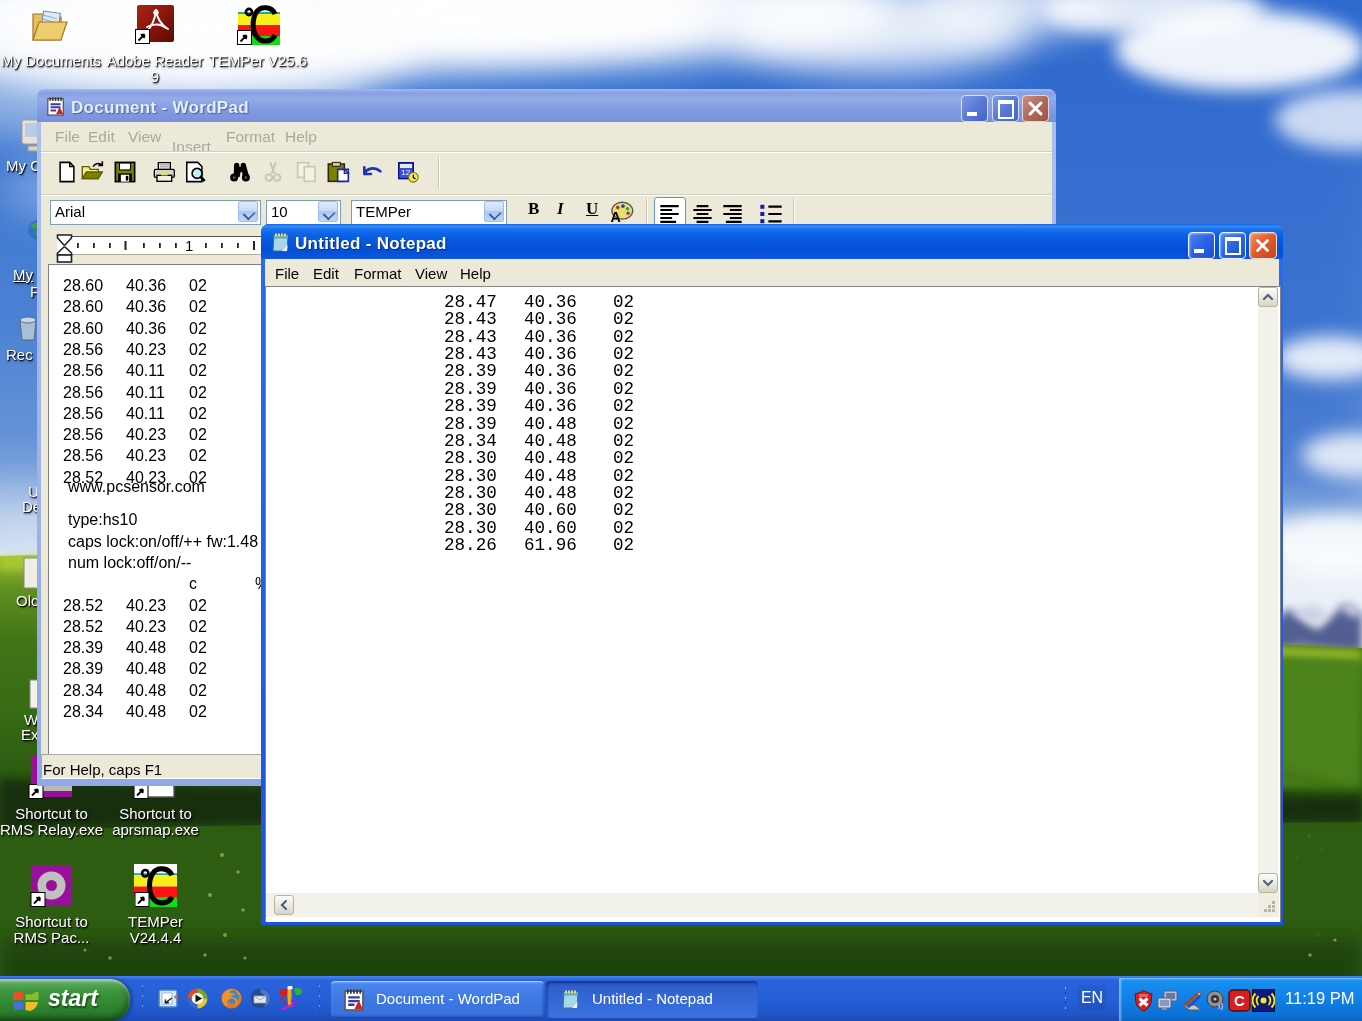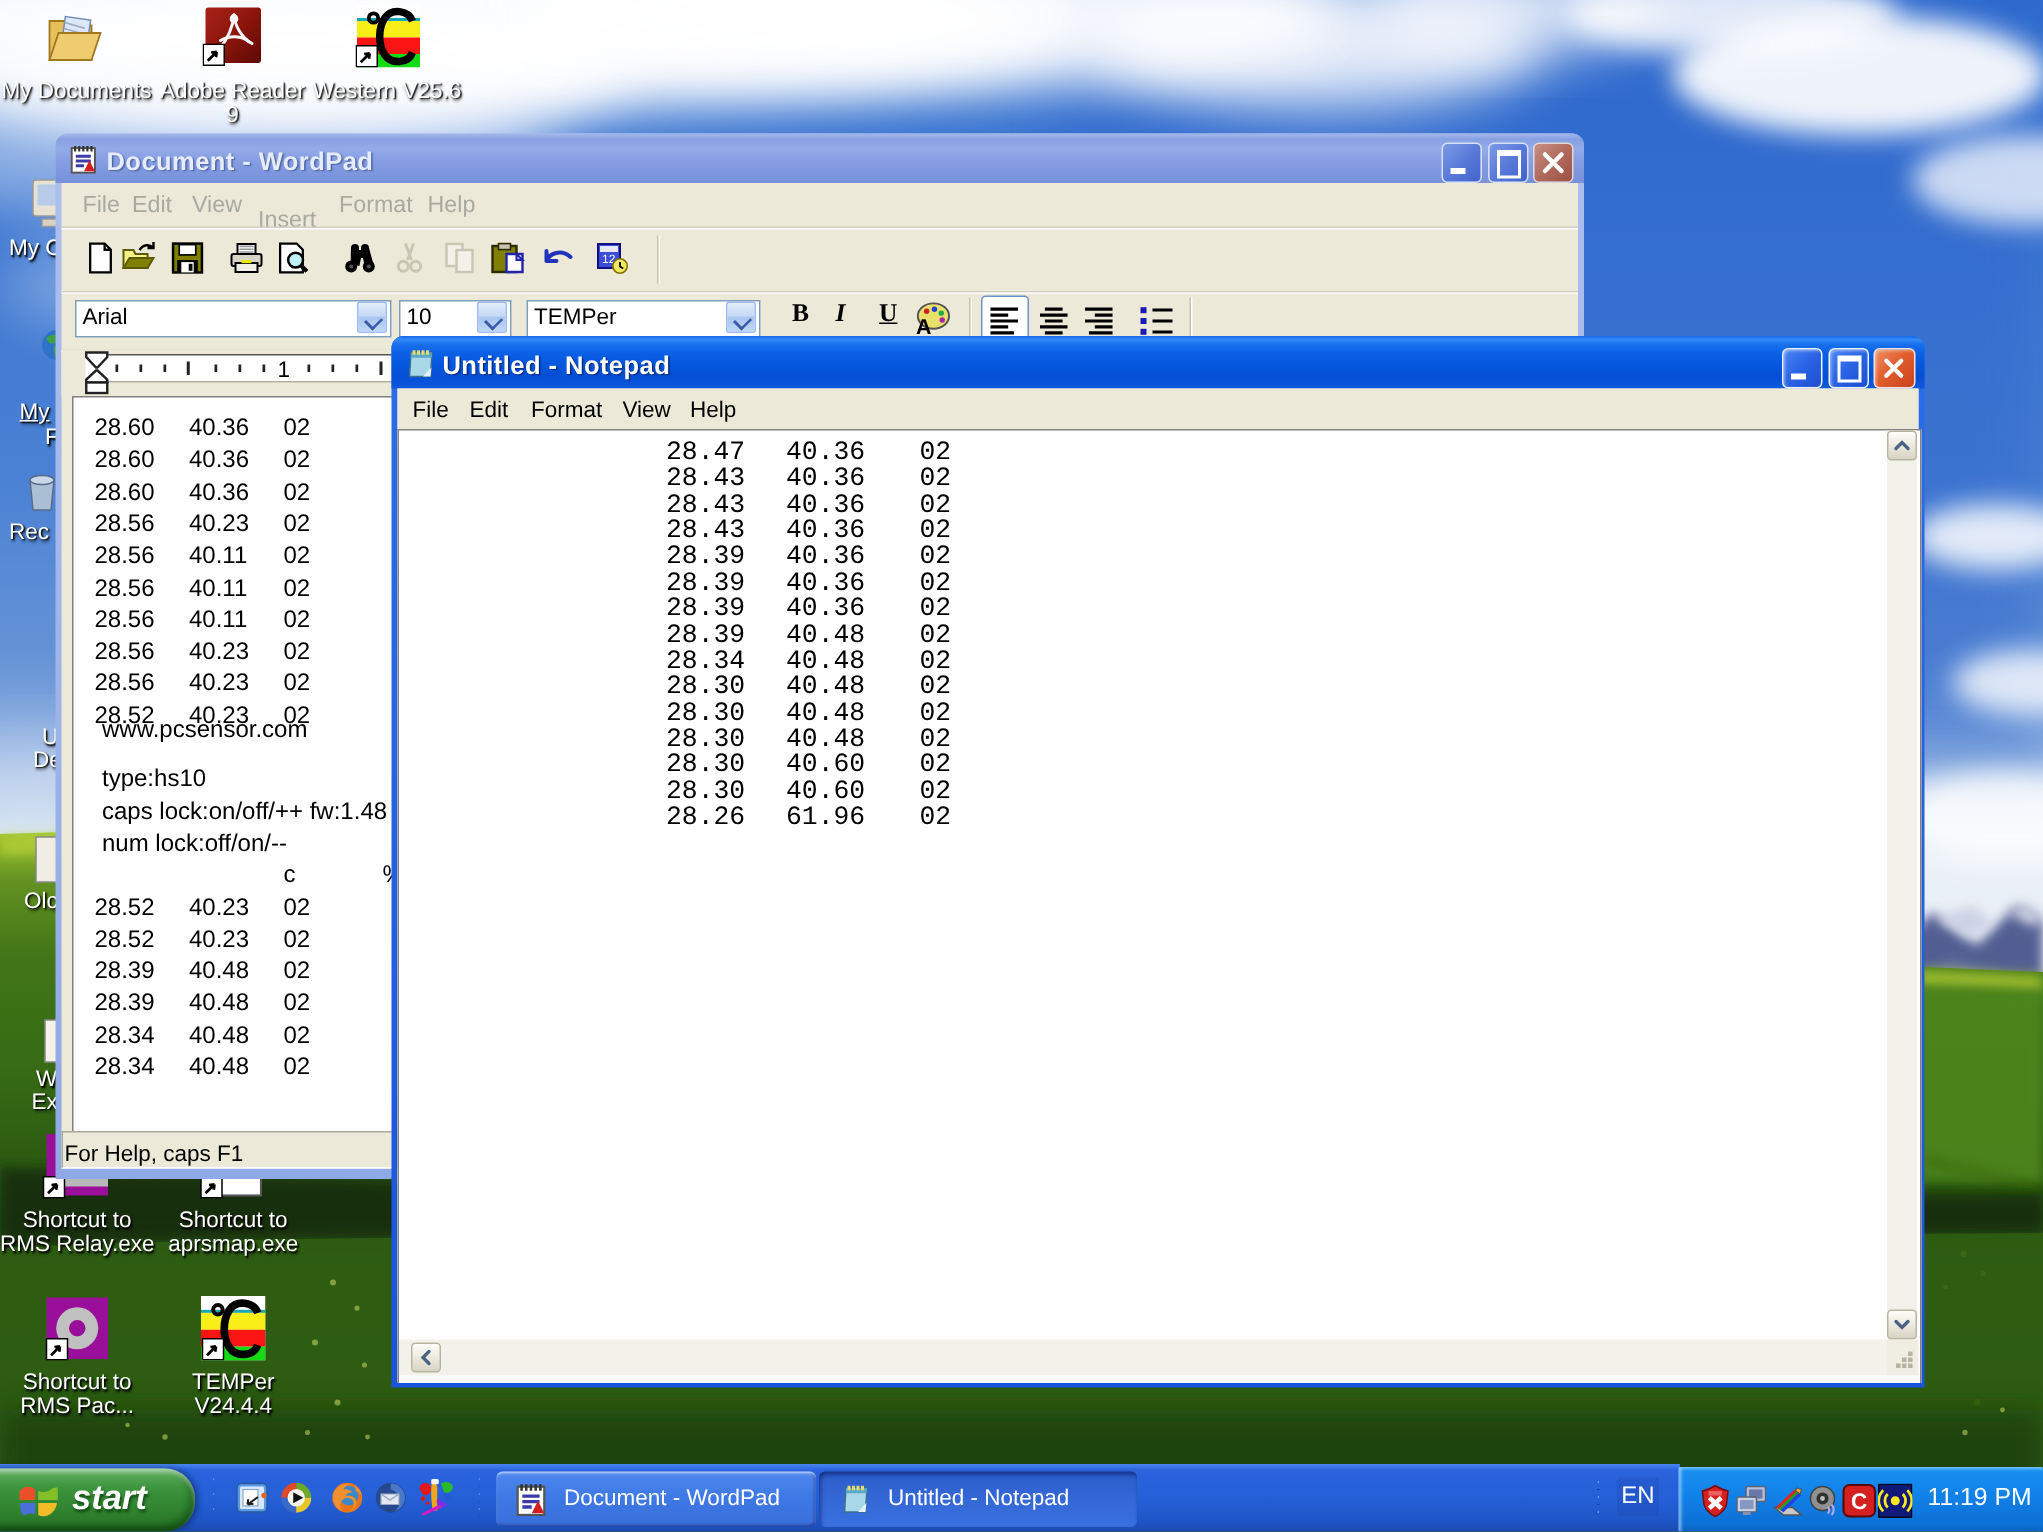--- a/index.html
+++ b/index.html
@@ -155,21 +155,21 @@
    <rect x="0" y="11" width="42" height="11" fill="#f8ef18"></rect>
    <rect x="0" y="22" width="42" height="11" fill="#fa1414"></rect>
    <rect x="0" y="33" width="42" height="9" fill="#14dc14"></rect>
    <circle cx="11" cy="9" r="3.1" fill="none" stroke="#000" stroke-width="2.6"></circle>
    <path d="M37 11 C34 3.5 23 2.5 18.5 9 C14 16 14 27 18.5 33.5 C23 40 34 39.5 37 32" fill="none" stroke="#000" stroke-width="5"></path>
  </svg>
  <svg class="abs" style="left:237px;top:30px" width="15" height="15" viewBox="0 0 15 15">
    <rect x="0.5" y="0.5" width="14" height="14" fill="#fff" stroke="#000" stroke-width="1"></rect>
    <path d="M3.5 11.5 L9.5 5.5 M9.5 5.5 L5.8 6 M9.5 5.5 L9 9.2" stroke="#000" stroke-width="1.8" fill="none"></path>
  </svg>
- <div class="dlabel" style="left:207px;top:53px;width:102px">Western V25.6</div>
+ <div class="dlabel" style="left:207px;top:53px;width:102px">TEMPer V25.6</div>
 
  <svg class="abs" style="left:20px;top:118px" width="26" height="36" viewBox="0 0 26 36">
    <rect x="2" y="2" width="24" height="24" rx="2" fill="#e8e2d4" stroke="#999" stroke-width="1"></rect>
    <rect x="5" y="5" width="18" height="14" fill="#b8cce8"></rect>
    <rect x="8" y="28" width="14" height="5" fill="#d8d2c4" stroke="#999" stroke-width="1"></rect>
  </svg>
  <div class="dlabel" style="left:6px;top:158px;">My Com</div>
  <svg class="abs" style="left:27px;top:219px" width="22" height="22" viewBox="0 0 22 22">
    <circle cx="11" cy="11" r="10" fill="#2f72c8"></circle>
    <path d="M4 6 C7 3.5 12 3.5 15 5 C13.5 8.5 10 10 6.5 10 C5 9 4 7.5 4 6 Z" fill="#3fa048"></path>
@@ -582,21 +582,21 @@
             <rect x="6" y="16" width="3" height="3"></rect>
     <rect x="14" y="12" width="3" height="3"></rect>
             <rect x="10" y="12" width="3" height="3"></rect>
             <rect x="14" y="8" width="3" height="3"></rect>
           </g>
         </svg>
   </div>
  </div>
 </div>
 
-<div id="taskbar" class="abs" style="left:0;top:976px;width:1120px;height:45px;
+<div id="taskbar" class="abs" style="left:0;top:976px;width:1362px;height:45px;
  background:linear-gradient(180deg,#4884ee 0%,#3a77e9 4%,#2a63dd 9%,#2560d8 50%,#1f55c6 85%,#1c4ab2 100%);">
 
  <div class="abs" style="left:-4px;top:3px;width:134px;height:42px;border-radius:0 20px 20px 0;
    background:linear-gradient(180deg,#7fbf7f 0%,#55a755 12%,#3d953d 30%,#328632 60%,#2a7a2a 85%,#1e5c1e 100%);
    box-shadow:inset 0 2px 3px rgba(255,255,255,.45), inset -3px -3px 6px rgba(0,40,0,.45), 2px 0 4px rgba(0,0,30,.4);">
   <svg class="abs" style="left:14px;top:6px" width="32" height="31" viewBox="0 0 32 31">
    <defs>
           <filter id="fb" x="-30%" y="-30%" width="160%" height="160%">
             <feGaussianBlur stdDeviation="0.5"></feGaussianBlur>
           </filter>

